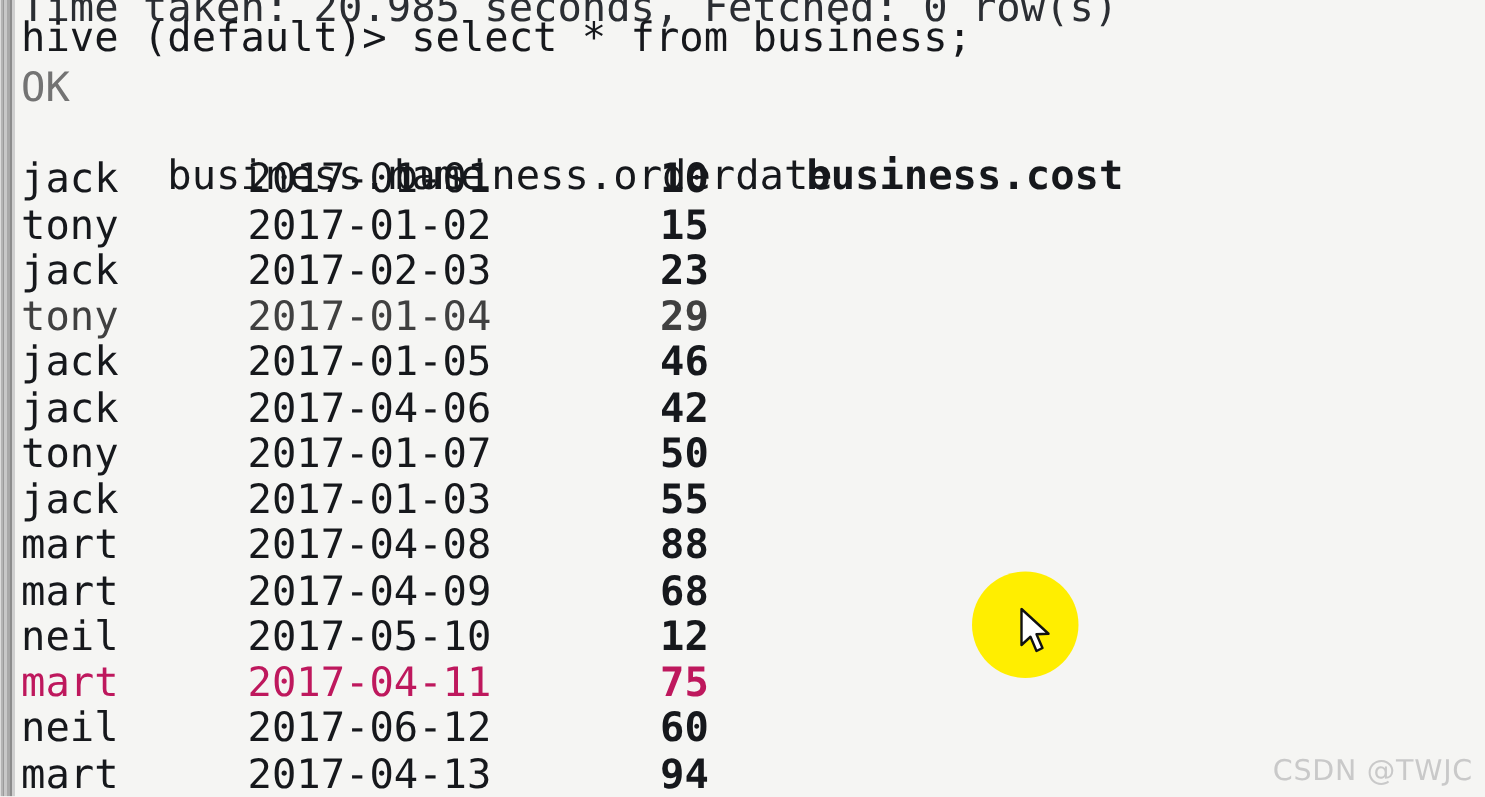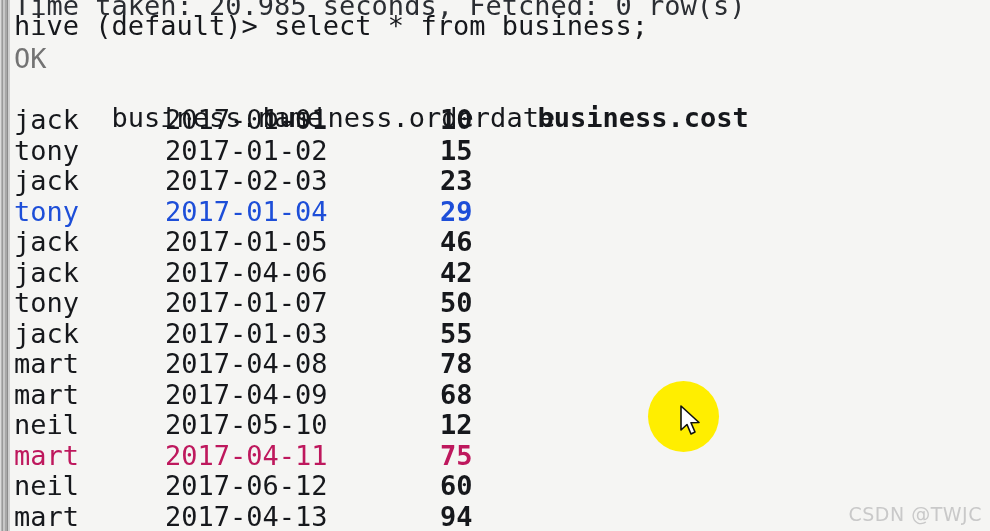--- a/index.html
+++ b/index.html
@@ -117,26 +117,26 @@
     <div class="term-line" style="top: 44px; color: #737373;">OK</div>
 
     <div class="term-line" style="top: 73px; color: rgb(22, 24, 28);">
       <span class="row-col col-name">business.name</span><span class="row-col col-date">business.orderdate</span><span class="row-col col-cost">business.cost</span>
     </div>
 
     <div id="rows-host">
         <div class="term-line" style="top: 105px; color: rgb(22, 24, 28);"><span class="row-col col-name">jack</span><span class="row-col col-date">2017-01-01</span><span class="row-col col-cost">10</span></div>
         <div class="term-line" style="top: 135.5px; color: rgb(22, 24, 28);"><span class="row-col col-name">tony</span><span class="row-col col-date">2017-01-02</span><span class="row-col col-cost">15</span></div>
         <div class="term-line" style="top: 166px; color: rgb(22, 24, 28);"><span class="row-col col-name">jack</span><span class="row-col col-date">2017-02-03</span><span class="row-col col-cost">23</span></div>
-        <div class="term-line" style="top: 196.5px; color: #1d4ed8;"><span class="row-col col-name">tony</span><span class="row-col col-date">2017-01-04</span><span class="row-col col-cost">29</span></div>
+        <div class="term-line" style="top: 196.5px; color: #404040;"><span class="row-col col-name">tony</span><span class="row-col col-date">2017-01-04</span><span class="row-col col-cost">29</span></div>
         <div class="term-line" style="top: 227px; color: rgb(22, 24, 28);"><span class="row-col col-name">jack</span><span class="row-col col-date">2017-01-05</span><span class="row-col col-cost">46</span></div>
         <div class="term-line" style="top: 257.5px; color: rgb(22, 24, 28);"><span class="row-col col-name">jack</span><span class="row-col col-date">2017-04-06</span><span class="row-col col-cost">42</span></div>
         <div class="term-line" style="top: 288px; color: rgb(22, 24, 28);"><span class="row-col col-name">tony</span><span class="row-col col-date">2017-01-07</span><span class="row-col col-cost">50</span></div>
         <div class="term-line" style="top: 318.5px; color: rgb(22, 24, 28);"><span class="row-col col-name">jack</span><span class="row-col col-date">2017-01-03</span><span class="row-col col-cost">55</span></div>
-        <div class="term-line" style="top: 349px; color: rgb(22, 24, 28);"><span class="row-col col-name">mart</span><span class="row-col col-date">2017-04-08</span><span class="row-col col-cost">78</span></div>
+        <div class="term-line" style="top: 349px; color: rgb(22, 24, 28);"><span class="row-col col-name">mart</span><span class="row-col col-date">2017-04-08</span><span class="row-col col-cost">88</span></div>
         <div class="term-line" style="top: 379.5px; color: rgb(22, 24, 28);"><span class="row-col col-name">mart</span><span class="row-col col-date">2017-04-09</span><span class="row-col col-cost">68</span></div>
         <div class="term-line" style="top: 410px; color: rgb(22, 24, 28);"><span class="row-col col-name">neil</span><span class="row-col col-date">2017-05-10</span><span class="row-col col-cost">12</span></div>
         <div class="term-line" style="top: 440.5px; color: #be185d;"><span class="row-col col-name">mart</span><span class="row-col col-date">2017-04-11</span><span class="row-col col-cost">75</span></div>
         <div class="term-line" style="top: 471px; color: rgb(22, 24, 28);"><span class="row-col col-name">neil</span><span class="row-col col-date">2017-06-12</span><span class="row-col col-cost">60</span></div>
         <div class="term-line" style="top: 501.5px; color: rgb(22, 24, 28);"><span class="row-col col-name">mart</span><span class="row-col col-date">2017-04-13</span><span class="row-col col-cost">94</span></div>
       </div>
 
   </div>
 
   <div id="click-highlight" style="background: rgb(255, 238, 0);"></div>

